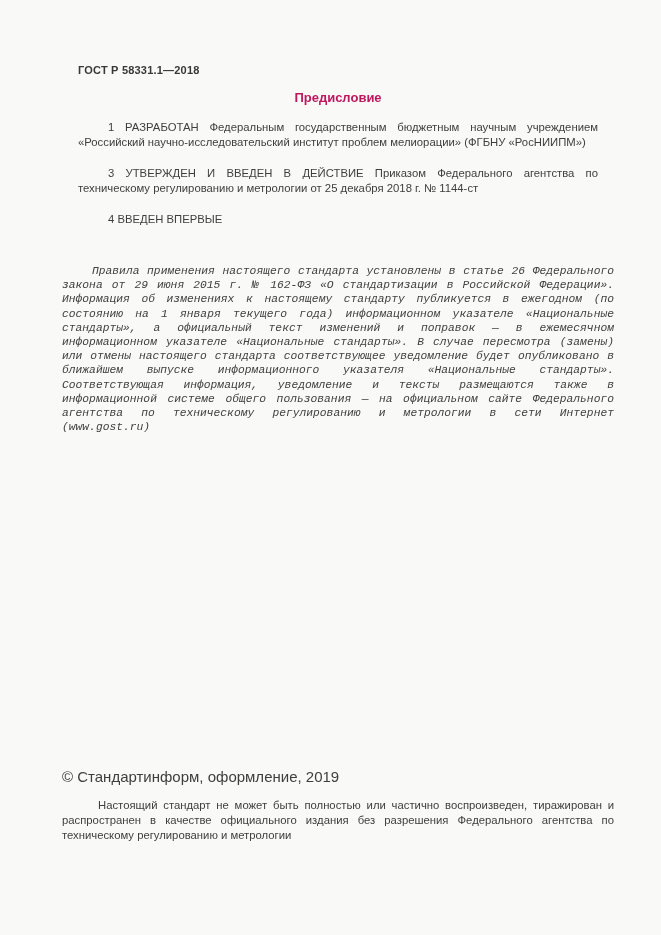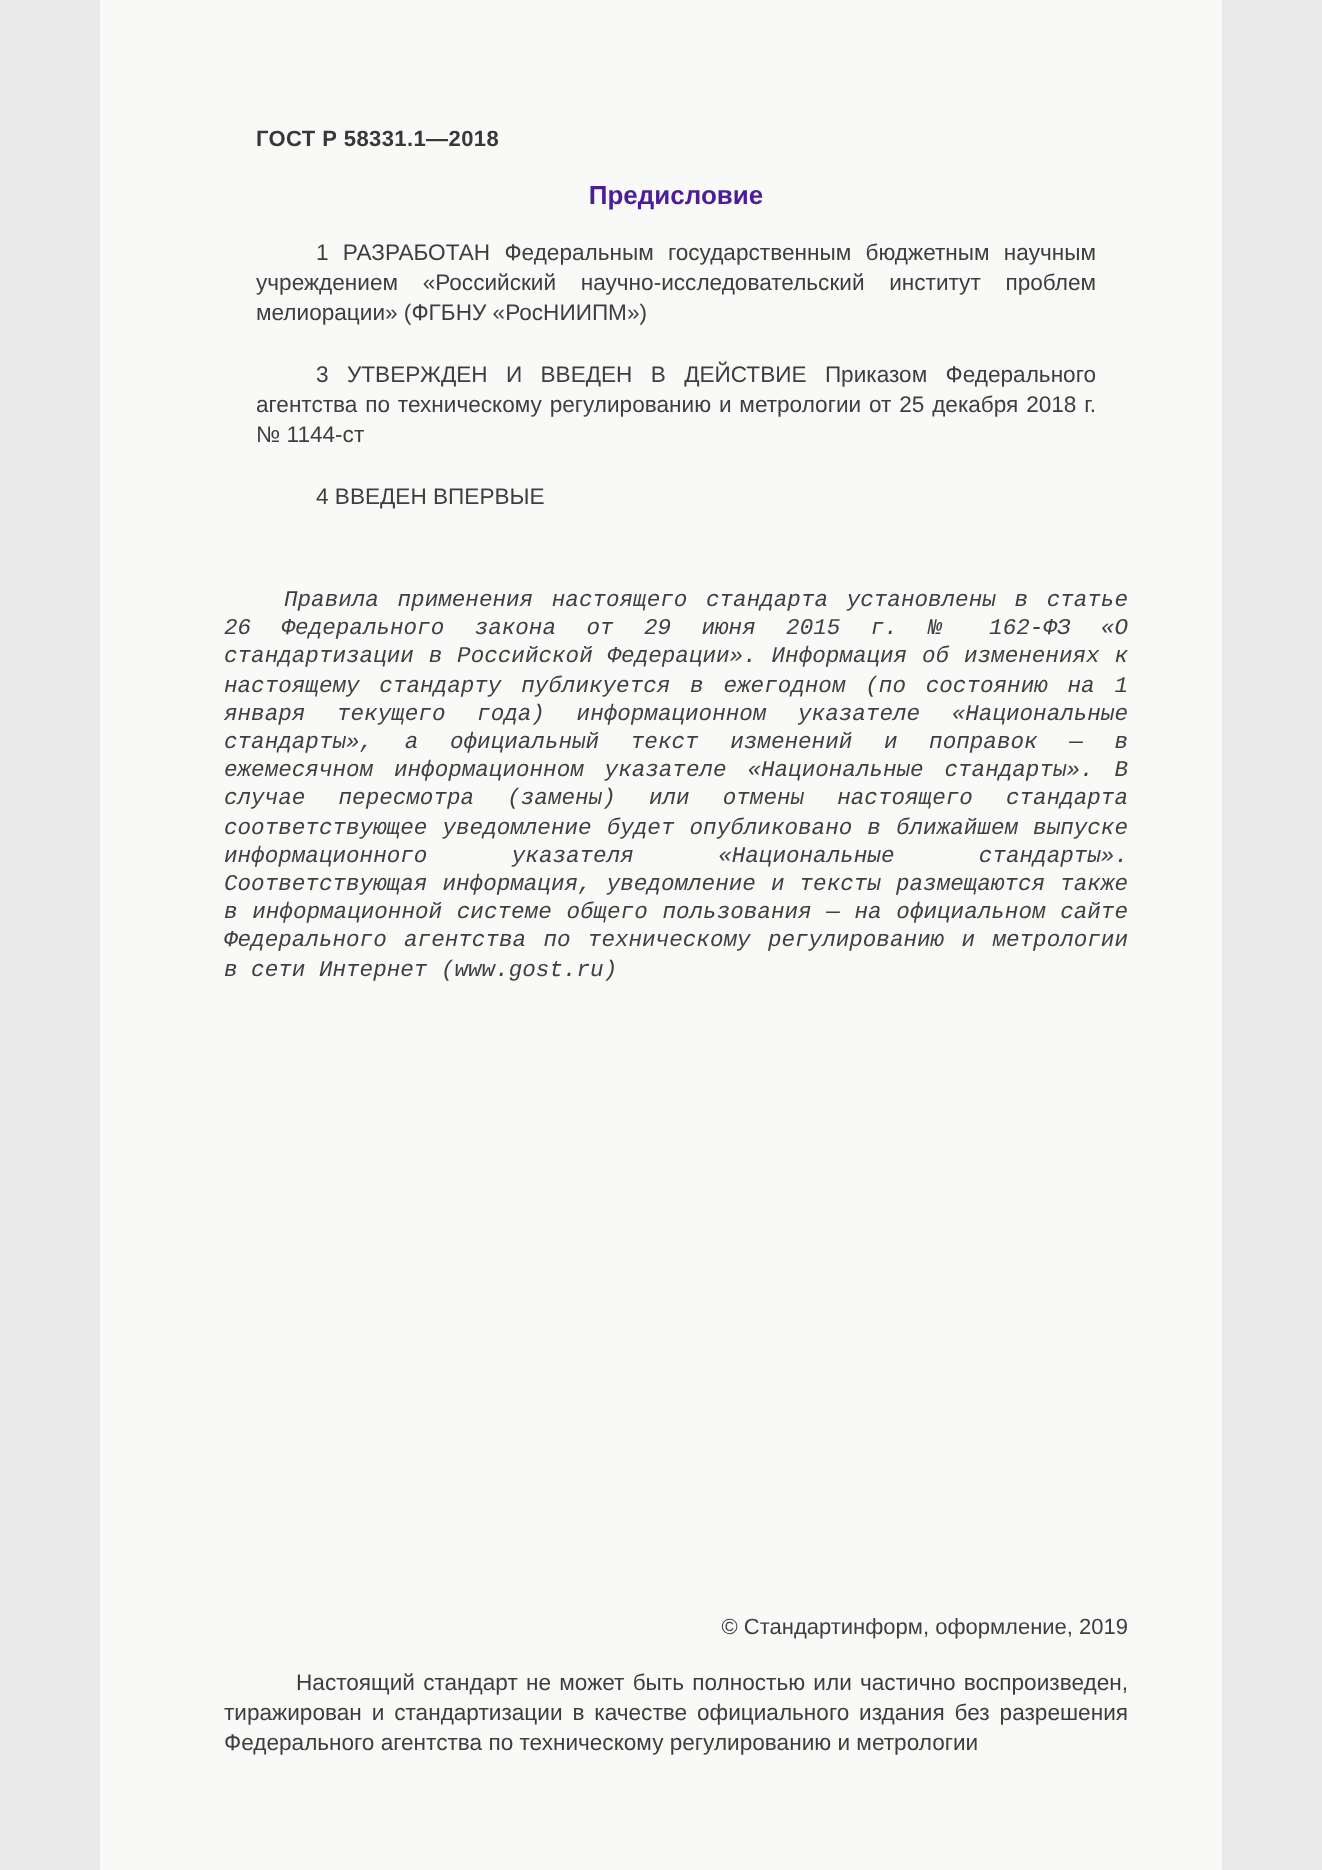--- a/index.html
+++ b/index.html
@@ -2,21 +2,21 @@
 <html lang="ru"><head>
 <meta charset="utf-8">
 <style>
   html, body {
     margin: 0;
     padding: 0;
     background: #e9e9e9;
   }
   .page {
     position: relative;
-    width: 561px;
+    width: 661px;
     height: 935px;
     margin: 0 auto;
     background: #f9f9f8;
     color: #3e3e3e;
     font-family: "Liberation Sans", "DejaVu Sans", sans-serif;
     overflow: hidden;
   }
   .content {
     position: absolute;
     left: 62px;
@@ -31,21 +31,21 @@
     line-height: 13px;
     letter-spacing: 0.2px;
     color: #383838;
   }
   .section-title {
     margin-top: 14px;
     text-align: center;
     font-size: 13px;
     font-weight: bold;
     line-height: 14px;
-    color: #4c1d95;
+    color: #be185d;
   }
   .para {
     margin: 16px;
     font-size: 11.3px;
     line-height: 15px;
     text-align: justify;
     text-indent: 30px;
   }
   .para.first { margin-top: 15px; }
   .para.p2 { margin-top: 12px; }
@@ -61,25 +61,23 @@
     color: #404040;
     font-family: Liberation Mono, monospace;
   }
   .footer {
     position: absolute;
     left: 62px;
     right: 47px;
     top: 771px;
   }
   .copyright {
-    text-align: right;
-    font-size: 11px;
+    font-size: 15px;
     line-height: 12px;
     color: #3e3e3e;
-    margin-top: 37px;
   }
   .reproduction-notice {
     margin: 15px 0 0 0;
     font-size: 11.3px;
     line-height: 15.2px;
     text-align: justify;
     text-indent: 36px;
   }
   .page-number {
     margin-top: 1px;
@@ -103,16 +101,16 @@
     <p class="para p3">3 УТВЕРЖДЕН И ВВЕДЕН В ДЕЙСТВИЕ Приказом Федерального агентства по техническому регулированию и метрологии от 25 декабря 2018 г. № 1144-ст</p>
 
     <p class="para p4">4 ВВЕДЕН ВПЕРВЫЕ</p>
 
     <p class="legal-note">Правила применения настоящего стандарта установлены в статье 26 Федерального закона от 29 июня 2015 г. № 162-ФЗ «О стандартизации в Российской Федерации». Информация об изменениях к настоящему стандарту публикуется в ежегодном (по состоянию на 1 января текущего года) информационном указателе «Национальные стандарты», а официальный текст изменений и поправок — в ежемесячном информационном указателе «Национальные стандарты». В случае пересмотра (замены) или отмены настоящего стандарта соответствующее уведомление будет опубликовано в ближайшем выпуске информационного указателя «Национальные стандарты». Соответствующая информация, уведомление и тексты размещаются также в информационной системе общего пользования — на официальном сайте Федерального агентства по техническому регулированию и метрологии в сети Интернет (www.gost.ru)</p>
   </div>
 
   <div class="footer">
     <div class="copyright">© Стандартинформ, оформление, 2019</div>
 
-    <p class="reproduction-notice">Настоящий стандарт не может быть полностью или частично воспроизведен, тиражирован и стандартизации в качестве официального издания без разрешения Федерального агентства по техническому регулированию и метрологии</p>
+    <p class="reproduction-notice">Настоящий стандарт не может быть полностью или частично воспроизведен, тиражирован и распространен в качестве официального издания без разрешения Федерального агентства по техническому регулированию и метрологии</p>
 
   </div>
 </div>
 
 </body></html>

